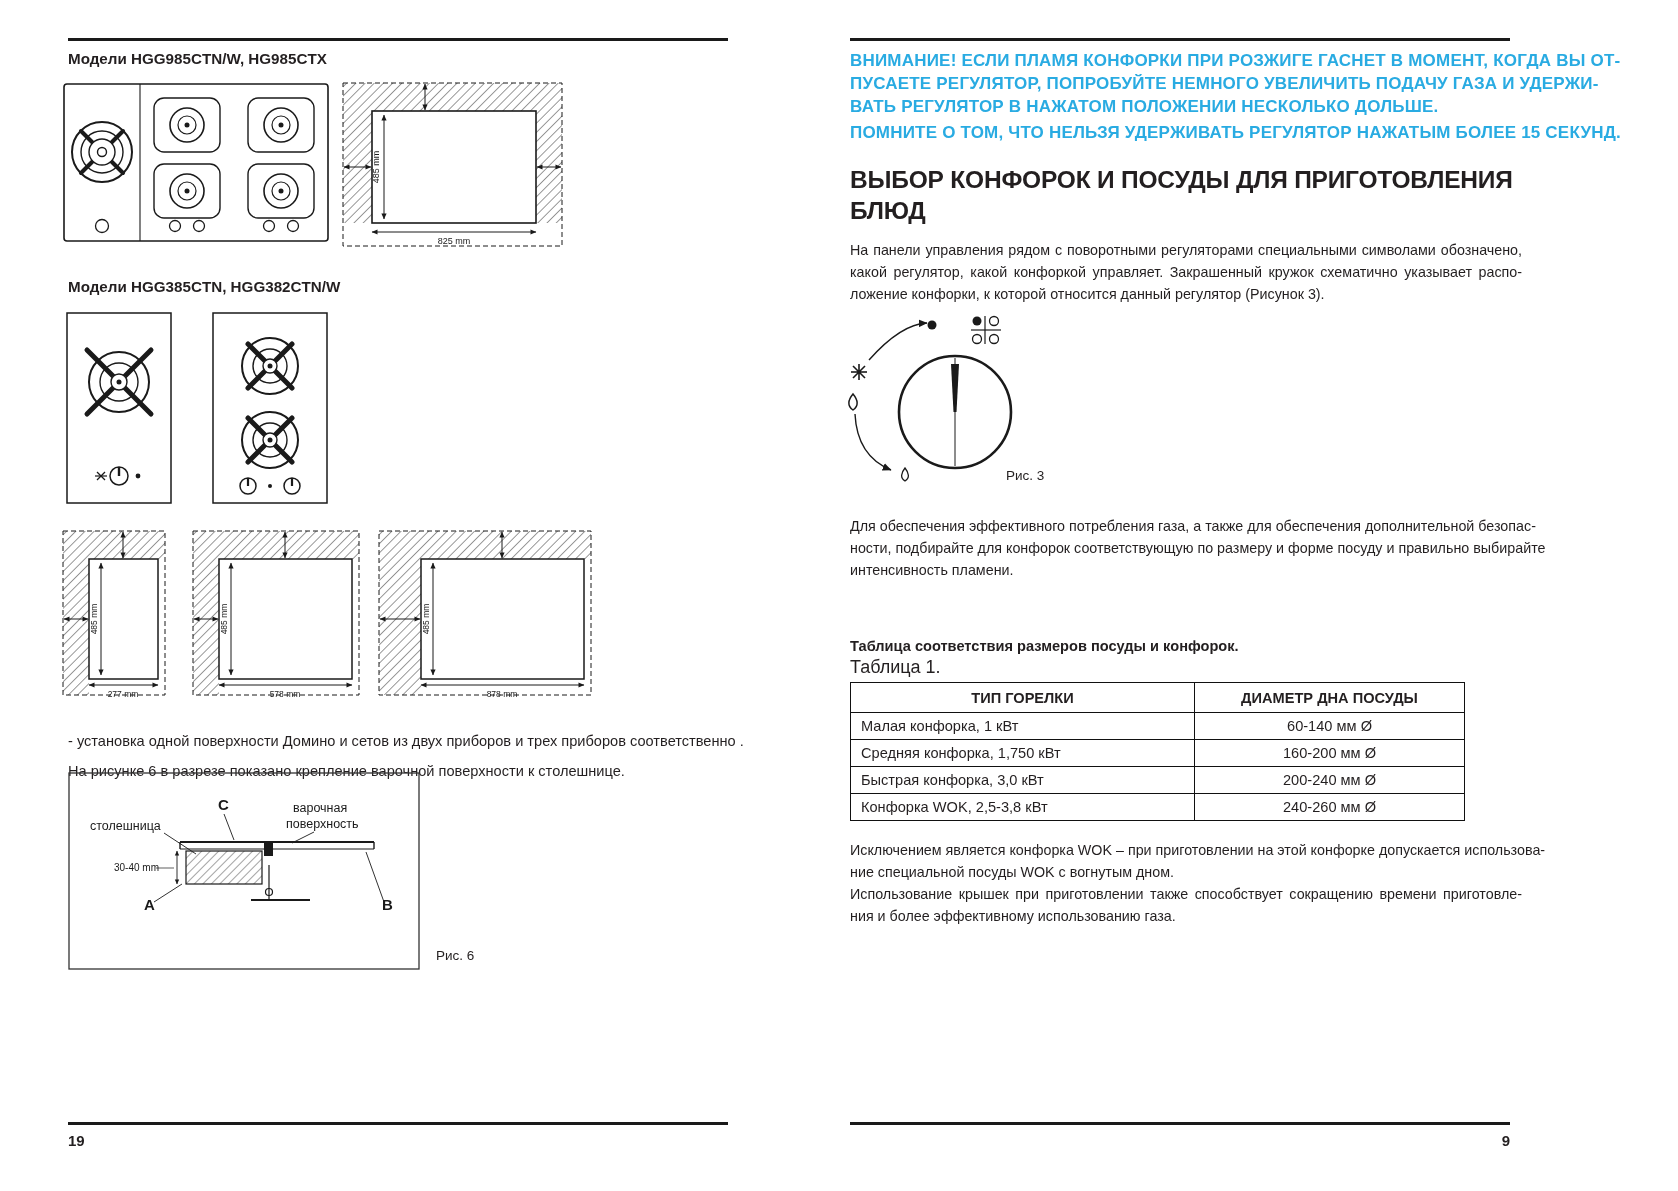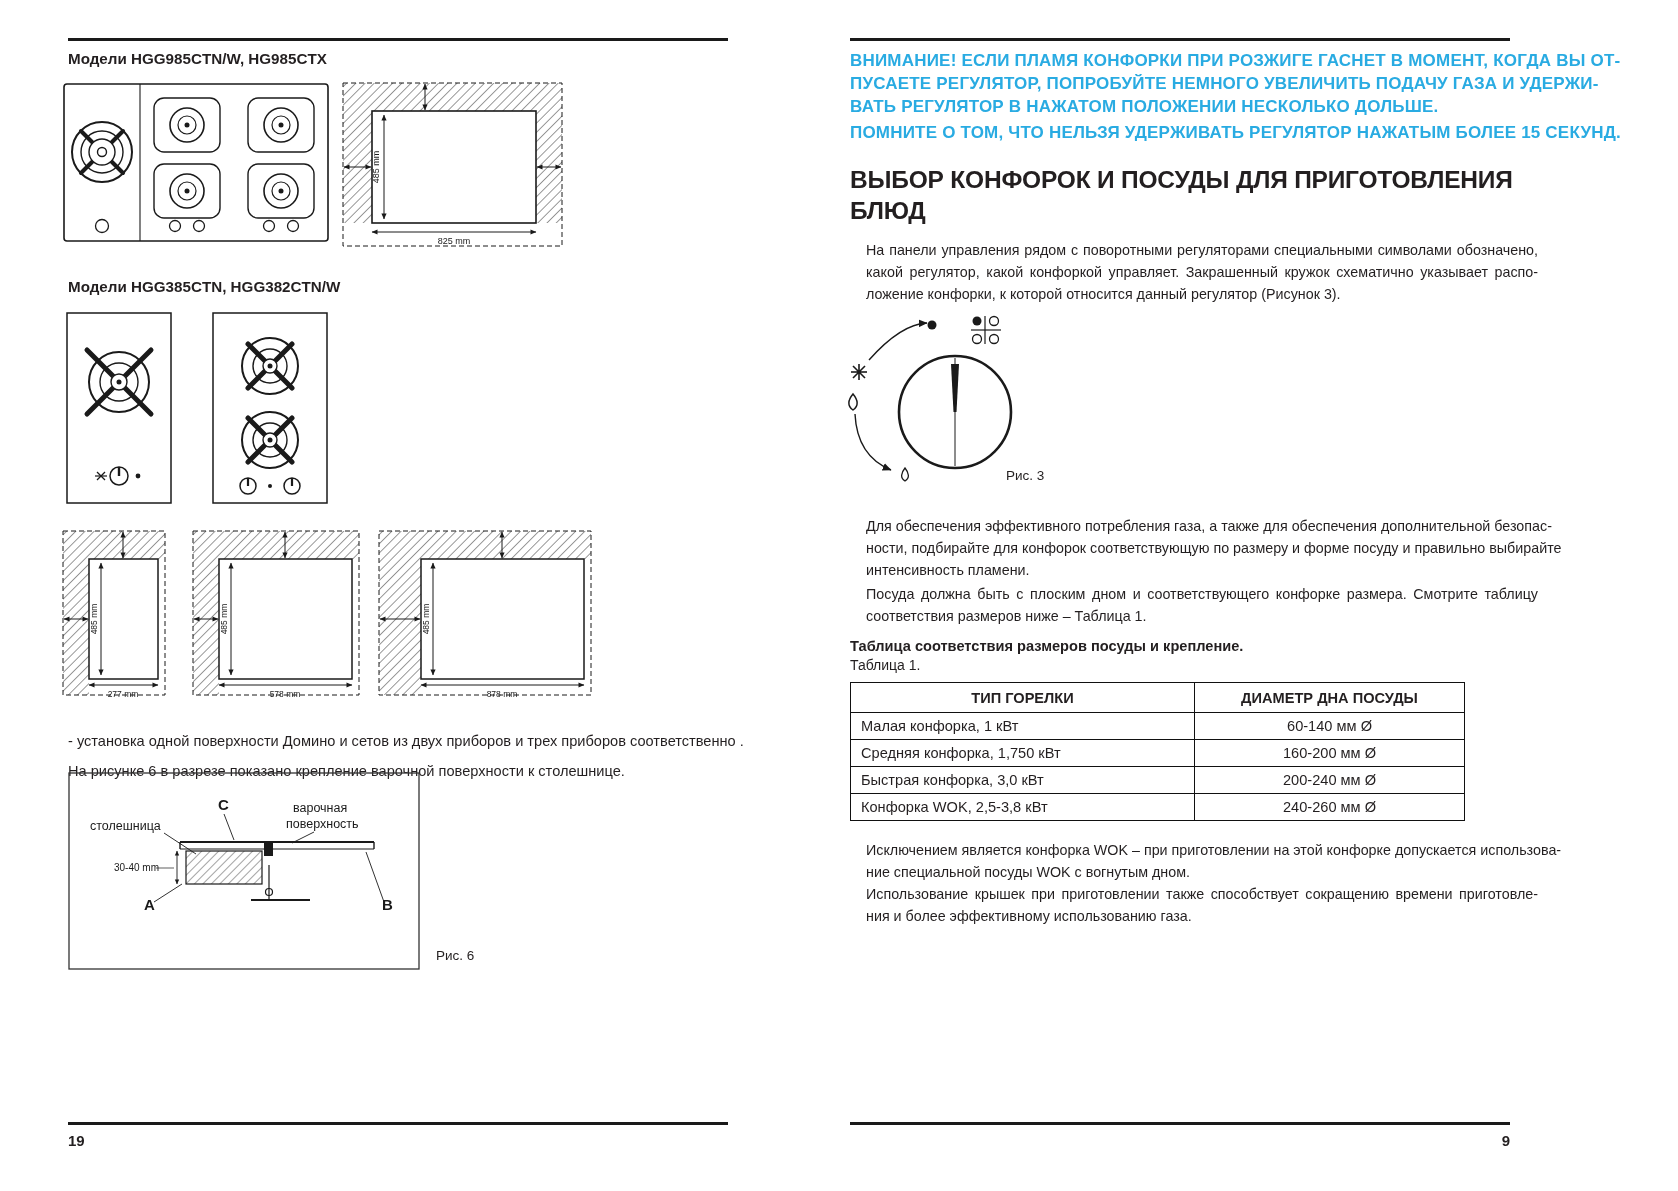--- a/index.html
+++ b/index.html
@@ -4,30 +4,30 @@
 <style>
   * { margin:0; padding:0; box-sizing:border-box; }
   body { background:#ffffff; font-family:"Liberation Sans", sans-serif; color:#231f20; }
   .page { position:relative; width:1678px; height:1191px; background:#fff; overflow:hidden; }
   .abs { position:absolute; }
   .rule { background:#1a1a1a; height:3px; }
   .rule.thin { height:2.5px; }
   .h-model { font-size:15.2px; font-weight:700; white-space:nowrap; }
   .par { font-size:14.6px; line-height:21.6px;margin-top:21px; }
   .par .ln { white-space:nowrap; }
-  .rpar { font-size:14.3px; line-height:21.8px;margin-left:16px; }
+  .rpar { font-size:14.3px; line-height:21.8px; }
   .rpar .ln { white-space:nowrap; }
   .rpar .ln.j { text-align:justify; text-align-last:justify; }
   .warn { color:#29abe2; font-weight:700; font-size:17px; line-height:22.8px; letter-spacing:0.2px; }
   .warn .ln { white-space:nowrap; }
   .warn .ln.j { text-align:justify; text-align-last:justify; }
   .h-big { font-size:24.5px; font-weight:700; line-height:31px; letter-spacing:-0.2px; }
   .cap { font-size:13.5px; }
   .tbl-title { font-size:14.6px; font-weight:700; white-space:nowrap; }
-  .tbl-sub { font-size:14px; white-space:nowrap;text-align:right; }
+  .tbl-sub { font-size:18px; white-space:nowrap;text-align:right; }
   .pageno { font-size:15px; font-weight:700; }
   table.spec { border-collapse:collapse; background:#fff; }
   table.spec th, table.spec td { border:1.7px solid #111; font-size:14.6px; height:27px; padding:3px 10px; }
   table.spec th { font-weight:700; text-align:center; height:30px;margin-left:36px; }
   td.c1 { width:344px; text-align:left; }
   td.c2, th.c2 { width:270px; text-align:center; }
   svg text { font-family:"Liberation Sans", sans-serif; fill:#1a1a1a; }
 </style>
 </head>
 <body>
@@ -320,26 +320,22 @@
     <path d="M12,104 Q14,146 48,160" fill="none" stroke="#1a1a1a" stroke-width="1.4" marker-end="url(#ar7)"></path>
     <path d="M62,158 C66,163 67,168 62,171 C57,168 58,163 62,158 Z" fill="none" stroke="#1a1a1a" stroke-width="1.3"></path>
   </svg>
   <div class="abs cap" style="left:1006px;top:468px">Рис. 3</div>
 
   <div class="abs rpar" style="left:850px;top:516px;width:672px">
     <div class="ln j">Для обеспечения эффективного потребления газа, а также для обеспечения дополнительной безопас-</div>
     <div class="ln j">ности, подбирайте для конфорок соответствующую по размеру и форме посуду и правильно выбирайте</div>
     <div class="ln">интенсивность пламени.</div>
   </div>
-  <div class="abs rpar" style="left:850px;top:584px;width:672px">
-    <div class="ln j">Посуда должна быть с плоским дном и соответствующего конфорке размера. Смотрите таблицу</div>
-    <div class="ln">соответствия размеров ниже – Таблица 1.</div>
-  </div>
-
-  <div class="abs tbl-title" style="left:850px;top:638px">Таблица соответствия размеров посуды и крепление.</div>
+
+  <div class="abs tbl-title" style="left:850px;top:638px">Таблица соответствия размеров посуды и конфорок.</div>
   <div class="abs tbl-sub" style="left:850px;top:657px">Таблица 1.</div>
 
   <table class="abs spec" style="left:850px;top:682px">
     <thead>
       <tr>
         <th class="c1">ТИП ГОРЕЛКИ</th>
         <th class="c2">ДИАМЕТР ДНА ПОСУДЫ</th>
       </tr>
     </thead>
     <tbody>

